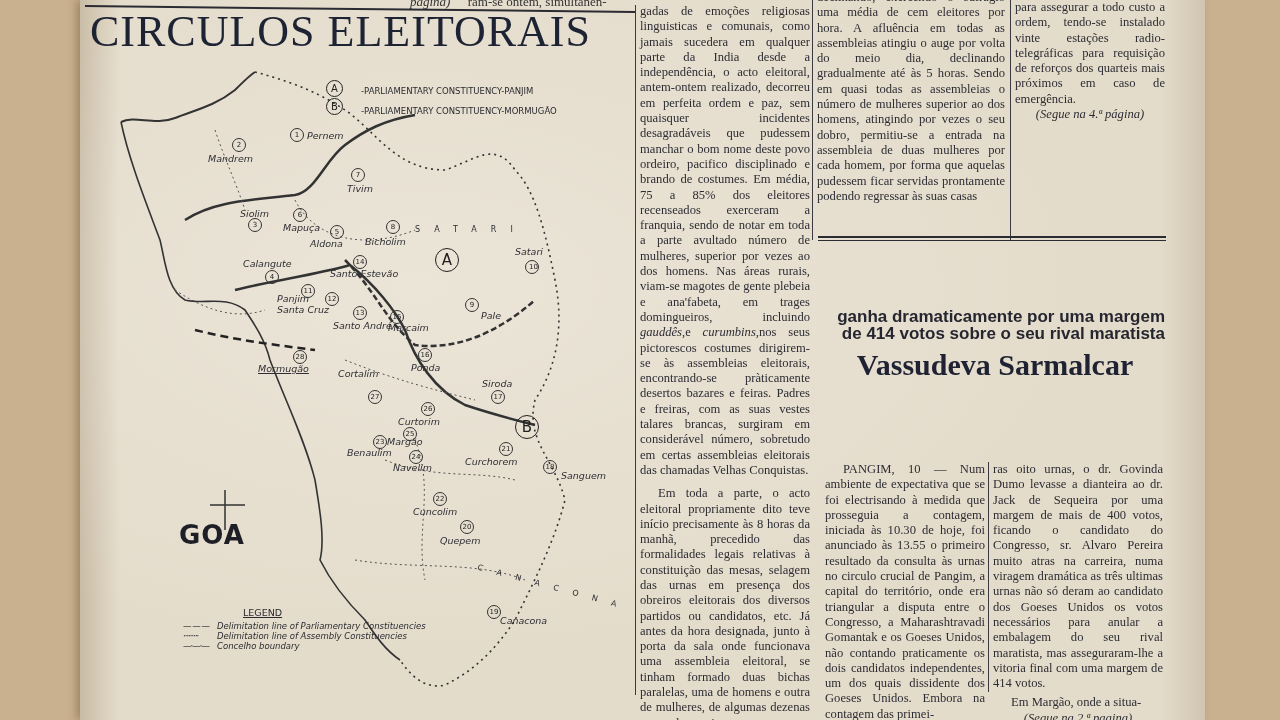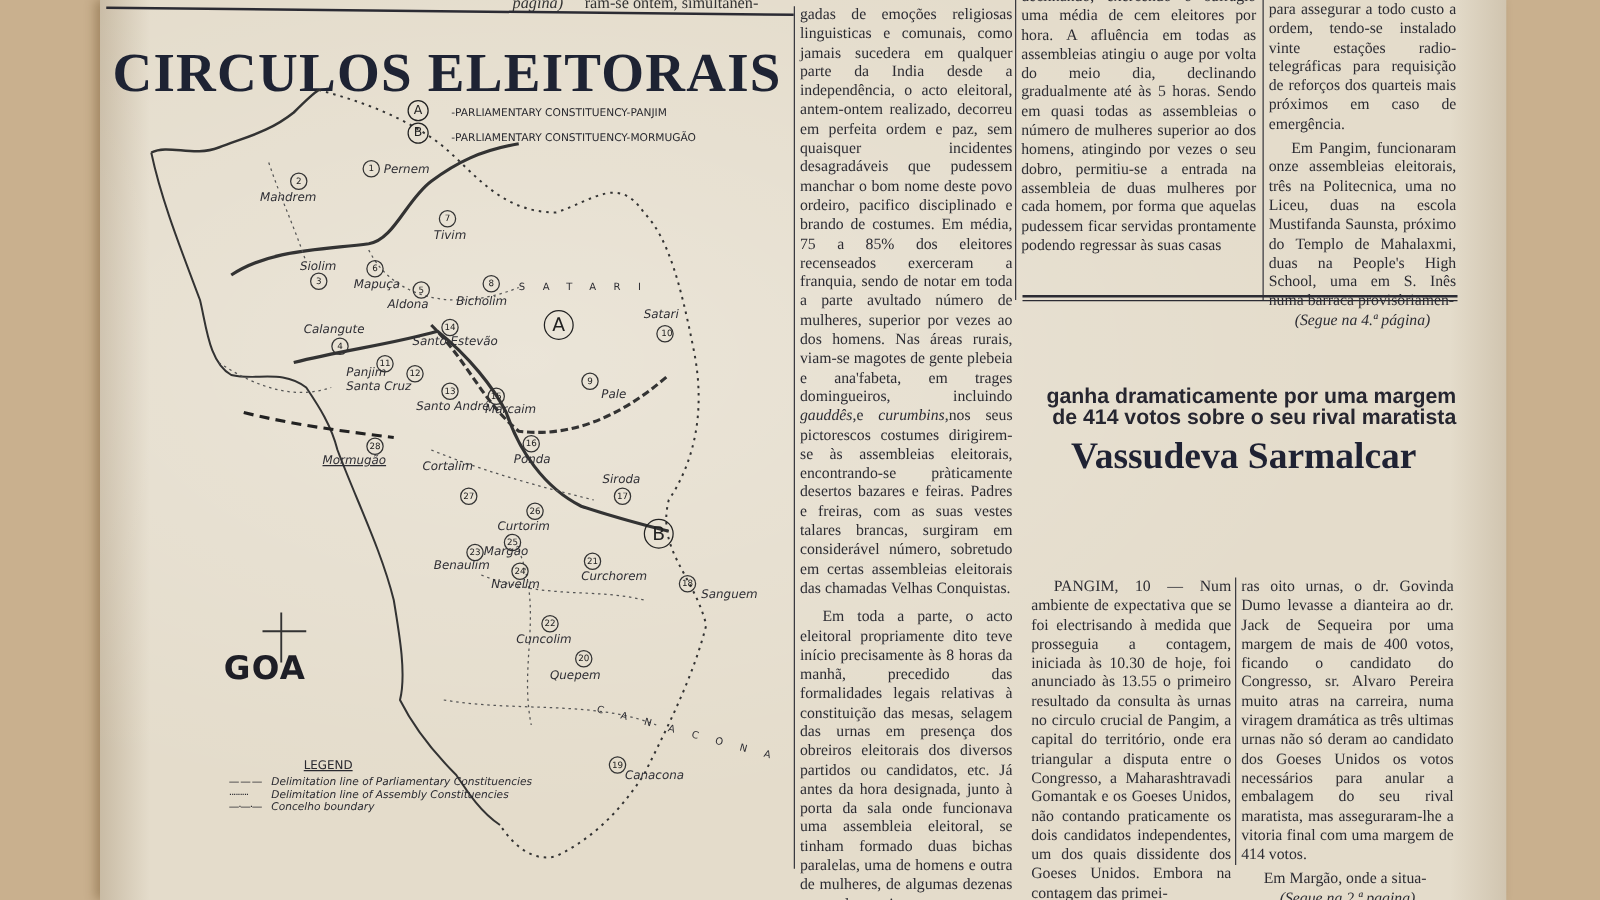--- a/index.html
+++ b/index.html
@@ -2,21 +2,21 @@
 <html><head>
 <meta charset="utf-8">
 <style>
   html,body{margin:0;padding:0;}
   body{width:1280px;height:720px;overflow:hidden;background:#c9b08e;position:relative;font-family:"DejaVu Serif",serif;}
   .page{position:absolute;left:80px;top:0;width:1125px;height:720px;background:#e4dccb;
         background-image:radial-gradient(ellipse at 30% 40%, rgba(255,255,255,0.25), rgba(0,0,0,0) 60%),
                          linear-gradient(90deg, rgba(120,90,50,0.25) 0, rgba(0,0,0,0) 40px, rgba(0,0,0,0) 1080px, rgba(120,90,50,0.18) 1125px);
         box-shadow: -4px 0 8px rgba(90,60,20,0.35);}
   .rule{position:absolute;background:#2b2b33;}
-  .headline{position:absolute;left:10px;top:6px;width:545px;font-family:"Liberation Serif",serif;font-size:44px;letter-spacing:1px;color:#1e2333;font-weight:bold;white-space:nowrap;margin-top:27px;}
+  .headline{position:absolute;left:10px;top:6px;width:545px;font-family:"Liberation Serif",serif;font-size:44px;letter-spacing:1px;color:#1e2333;font-weight:normal;white-space:nowrap;}
   .col{position:absolute;font-family:"Liberation Serif",serif;font-size:12.6px;line-height:15.3px;color:#2c2c33;text-align:justify;}
   .col p{margin:0;}
   .col .indent{text-indent:18px;}
   .col em{font-style:italic;}
   .vrule{position:absolute;width:1px;background:#3a3a40;}
   .big1{position:absolute;left:745px;top:240px;width:340px;text-align:center;font-family:"Liberation Serif",serif;font-weight:bold;font-size:40px;color:#1f2233;letter-spacing:0.5px;}
   .sub{position:absolute;text-align:right;font-family:Liberation Sans, sans-serif;font-weight:bold;font-size:17px;line-height:17px;color:#262630;}
   .big2{position:absolute;left:745px;top:348px;width:340px;text-align:center;font-family:"Liberation Serif",serif;font-weight:bold;font-size:30px;color:#1f2233;}
   .cont{font-style:italic;text-align:center;}
   .map{position:absolute;left:35px;top:60px;width:500px;height:640px;}
@@ -110,21 +110,21 @@
     <div class="num" style="left:303px;top:288px;">16</div>
     <div class="maplbl" style="left:296px;top:302px;">Ponda</div>
     <div class="maplbl" style="left:367px;top:318px;">Siroda</div>
     <div class="num" style="left:376px;top:330px;">17</div>
     <div class="num" style="left:428px;top:400px;">18</div>
     <div class="maplbl" style="left:446px;top:410px;">Sanguem</div>
     <div class="num" style="left:372px;top:545px;">19</div>
     <div class="maplbl" style="left:385px;top:555px;">Canacona</div>
     <div class="num" style="left:345px;top:460px;">20</div>
     <div class="maplbl" style="left:325px;top:475px;">Quepem</div>
-    <div class="num" style="left:352px;top:382px;">21</div>
+    <div class="num" style="left:384px;top:382px;">21</div>
     <div class="maplbl" style="left:350px;top:396px;">Curchorem</div>
     <div class="num" style="left:318px;top:432px;">22</div>
     <div class="maplbl" style="left:298px;top:446px;">Cuncolim</div>
     <div class="num" style="left:258px;top:375px;">23</div>
     <div class="maplbl" style="left:232px;top:387px;">Benaulim</div>
     <div class="num" style="left:294px;top:390px;">24</div>
     <div class="maplbl" style="left:278px;top:402px;">Navelim</div>
     <div class="num" style="left:288px;top:367px;">25</div>
     <div class="maplbl" style="left:272px;top:376px;">Margão</div>
     <div class="num" style="left:306px;top:342px;">26</div>
@@ -160,21 +160,20 @@
     <p><span>gadas de emoções religiosas linguisticas e comunais, como jamais sucedera em qualquer parte da India desde a independência, o acto eleitoral, antem-ontem realizado, decorreu em perfeita ordem e paz, sem quaisquer incidentes desagradáveis que pudessem manchar o bom nome deste povo ordeiro, pacifico disciplinado e brando de costumes. Em média, 75 a 85% dos eleitores recenseados exerceram a franquia, sendo de notar em toda a parte avultado número de mulheres, superior por vezes ao dos homens. Nas áreas rurais, viam-se magotes de gente plebeia e ana'fabeta, em trages domingueiros, incluindo</span> <em>gauddês</em><span>,e </span><em>curumbins</em><span>,nos seus pictorescos costumes dirigirem-se às assembleias eleitorais, encontrando-se pràticamente desertos bazares e feiras. Padres e freiras, com as suas vestes talares brancas, surgiram em considerável número, sobretudo em certas assembleias eleitorais das chamadas Velhas Conquistas.</span></p>
     <p class="indent" style="margin-top:8px;">Em toda a parte, o acto eleitoral propriamente dito teve início precisamente às 8 horas da manhã, precedido das formalidades legais relativas à constituição das mesas, selagem das urnas em presença dos obreiros eleitorais dos diversos partidos ou candidatos, etc. Já antes da hora designada, junto à porta da sala onde funcionava uma assembleia eleitoral, se tinham formado duas bichas paralelas, uma de homens e outra de mulheres, de algumas dezenas e, em alguns si-</p>
   </div>
 
   <div class="col" style="left:737px;top:-10px;width:188px;">
     <p>declinando, exercendo o sufragio uma média de cem eleitores por hora. A afluência em todas as assembleias atingiu o auge por volta do meio dia, declinando gradualmente até às 5 horas. Sendo em quasi todas as assembleias o número de mulheres superior ao dos homens, atingindo por vezes o seu dobro, permitiu-se a entrada na assembleia de duas mulheres por cada homem, por forma que aquelas pudessem ficar servidas prontamente podendo regressar às suas casas</p>
   </div>
 
   <div class="col" style="left:935px;top:0px;width:150px;">
     <p>para assegurar a todo custo a ordem, tendo-se instalado vinte estações radio-telegráficas para requisição de reforços dos quarteis mais próximos em caso de emergência.</p>
-    <p class="indent" style="margin-top:4px;">Em Pangim, funcionaram onze assembleias eleitorais, três na Politecnica, uma no Liceu, duas na escola Mustifanda Saunsta, próximo do Templo de Mahalaxmi, duas na People's High School, uma em S. Inês numa barraca provisòriamen-</p>
     <p class="cont">(Segue na 4.ª página)</p>
   </div>
 
   <div class="sub" style="left:745px;top:308px;width:340px;">ganha dramaticamente por uma margem de 414 votos sobre o seu rival maratista</div>
   <div class="big2">Vassudeva Sarmalcar</div>
 
   <div class="col" style="left:745px;top:462px;width:160px;">
     <p class="indent">PANGIM, 10 — Num ambiente de expectativa que se foi electrisando à medida que prosseguia a contagem, iniciada às 10.30 de hoje, foi anunciado às 13.55 o primeiro resultado da consulta às urnas no circulo crucial de Pangim, a capital do território, onde era triangular a disputa entre o Congresso, a Maharashtravadi Gomantak e os Goeses Unidos, não contando praticamente os dois candidatos independentes, um dos quais dissidente dos Goeses Unidos. Embora na contagem das primei-</p>
   </div>
   <div class="col" style="left:913px;top:462px;width:170px;">

